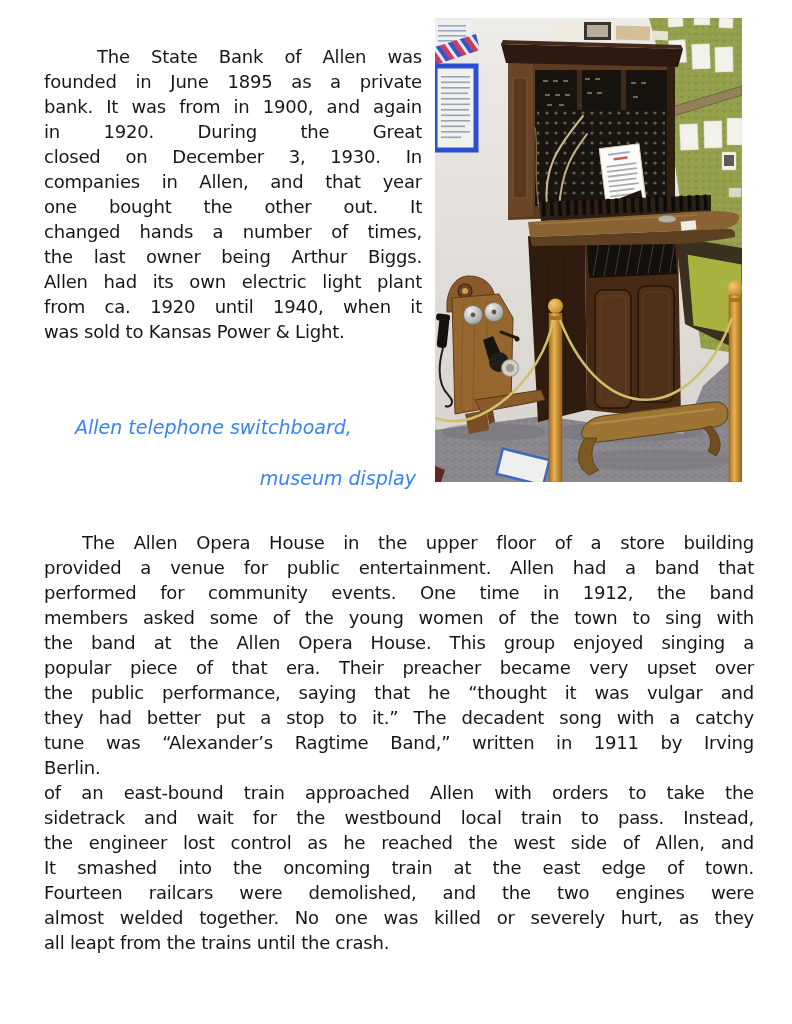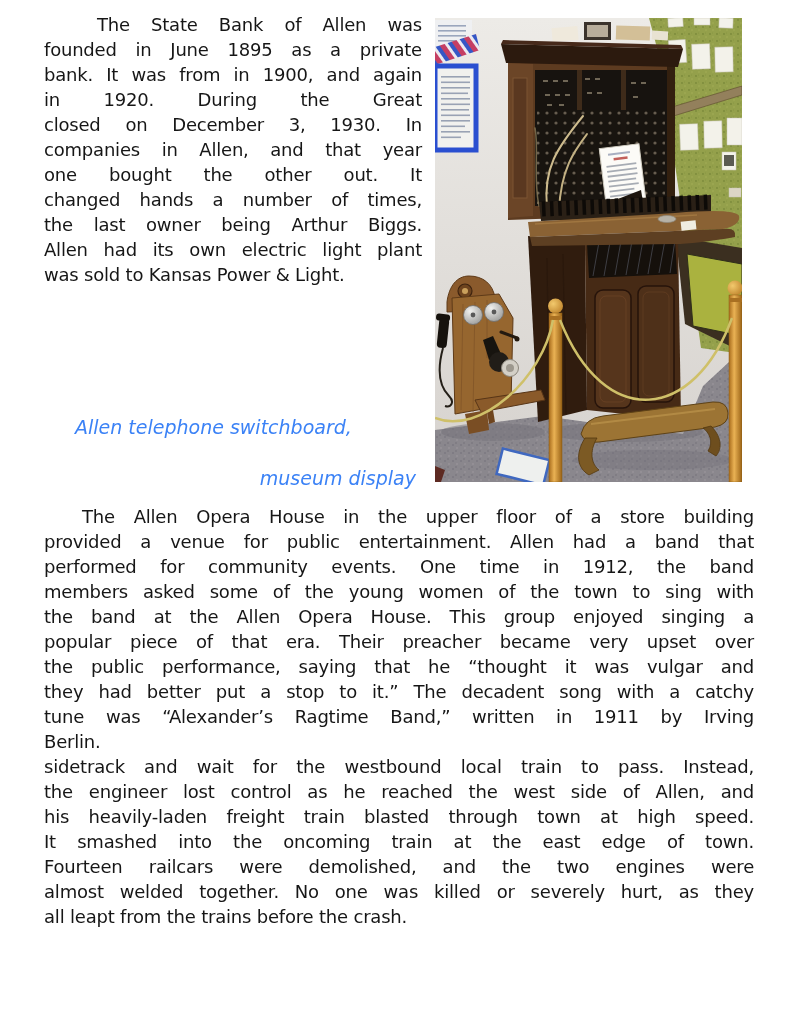--- a/index.html
+++ b/index.html
@@ -6,26 +6,26 @@
   .page {
     position:relative; width:792px; height:1024px; background:#ffffff;
     font-family:"DejaVu Sans","Liberation Sans",sans-serif; color:#161616;
     overflow:hidden;
   }
   .intro {
     position:absolute; left:44px; top:12px; width:378px;
     font-size:18px; line-height:25px; letter-spacing:-0.2px;
   }
   .body-text {
-    position:absolute; left:44px; top:504px; width:710px;
+    position:absolute; left:44px; top:530px; width:710px;
     font-size:18px; line-height:25px; letter-spacing:-0.2px;
   }
   .jl { text-align:justify; text-align-last:justify; }
   .ll { text-align:right; text-align-last:left; }
-  .ind1 { text-indent:53px; }
+  .ind1 { text-indent:53px;margin-top:32px; }
   .ind2 { text-indent:38px; }
   .caption {
     position:absolute; left:75px; top:412px; width:341px;
     font-size:19px; line-height:30px; font-style:italic; color:#3b82f6;
   }
   .caption .c2 { text-align:right;margin-top:21px; }
   .photo {
     position:absolute; left:435px; top:18px; width:307px; height:464px;
     overflow:hidden; background:#dedad6;
   }
@@ -40,20 +40,21 @@
     <div class="jl ind1">The State Bank of Allen was</div>
     <div class="jl">founded in June 1895 as a private</div>
     <div class="jl">bank. It was from in 1900, and again</div>
     <div class="jl">in 1920.  During the Great</div>
     <div class="jl">closed on December 3, 1930.  In</div>
     <div class="jl">companies in Allen, and that year</div>
     <div class="jl">one bought the other out.  It</div>
     <div class="jl">changed hands a number of times,</div>
     <div class="jl">the last owner being Arthur Biggs.</div>
     <div class="jl">Allen had its own electric light plant</div>
+    <div class="jl">from ca. 1920 until 1940, when it</div>
     <div class="ll">was sold to Kansas Power &amp; Light.</div>
   </div>
 
   <div class="photo">
     <svg viewBox="0 0 307 464" width="307" height="464" xmlns="http://www.w3.org/2000/svg">
       <defs>
         <linearGradient id="wallG" x1="0" y1="0" x2="0" y2="1">
           <stop offset="0" stop-color="#edebe7"></stop>
             <stop offset="1" stop-color="#d6d2ce"></stop>
         </linearGradient>
@@ -294,23 +295,23 @@
       <div class="jl">performed for community events.  One time in 1912, the band</div>
       <div class="jl">members asked some of the young women of the town to sing with</div>
       <div class="jl">the band at the Allen Opera House.  This group enjoyed singing a</div>
       <div class="jl">popular piece of that era.  Their preacher became very upset over</div>
       <div class="jl">the public performance, saying that he “thought it was vulgar and</div>
       <div class="jl">they had better put a stop to it.”  The decadent song with a catchy</div>
       <div class="jl">tune was “Alexander’s Ragtime Band,” written in 1911 by Irving</div>
       <div class="ll">Berlin.</div>
     </div>
     <div>
+      <div class="jl">of an east-bound train approached Allen with orders to take the</div>
       <div class="jl">sidetrack and wait for the westbound local train to pass.  Instead,</div>
       <div class="jl">the engineer lost control as he reached the west side of Allen, and</div>
-      <div class="jl">his heavily-laden freight train blasted through town at high speed.</div>
       <div class="jl">It smashed into the oncoming train at the east edge of town.</div>
       <div class="jl">Fourteen railcars were demolished, and the two engines were</div>
       <div class="jl">almost welded together.  No one was killed or severely hurt, as they</div>
-      <div class="ll">all leapt from the trains before the crash.</div>
+      <div class="ll">all leapt from the trains until the crash.</div>
     </div>
   </div>
 
 </div>
 
 </body></html>

